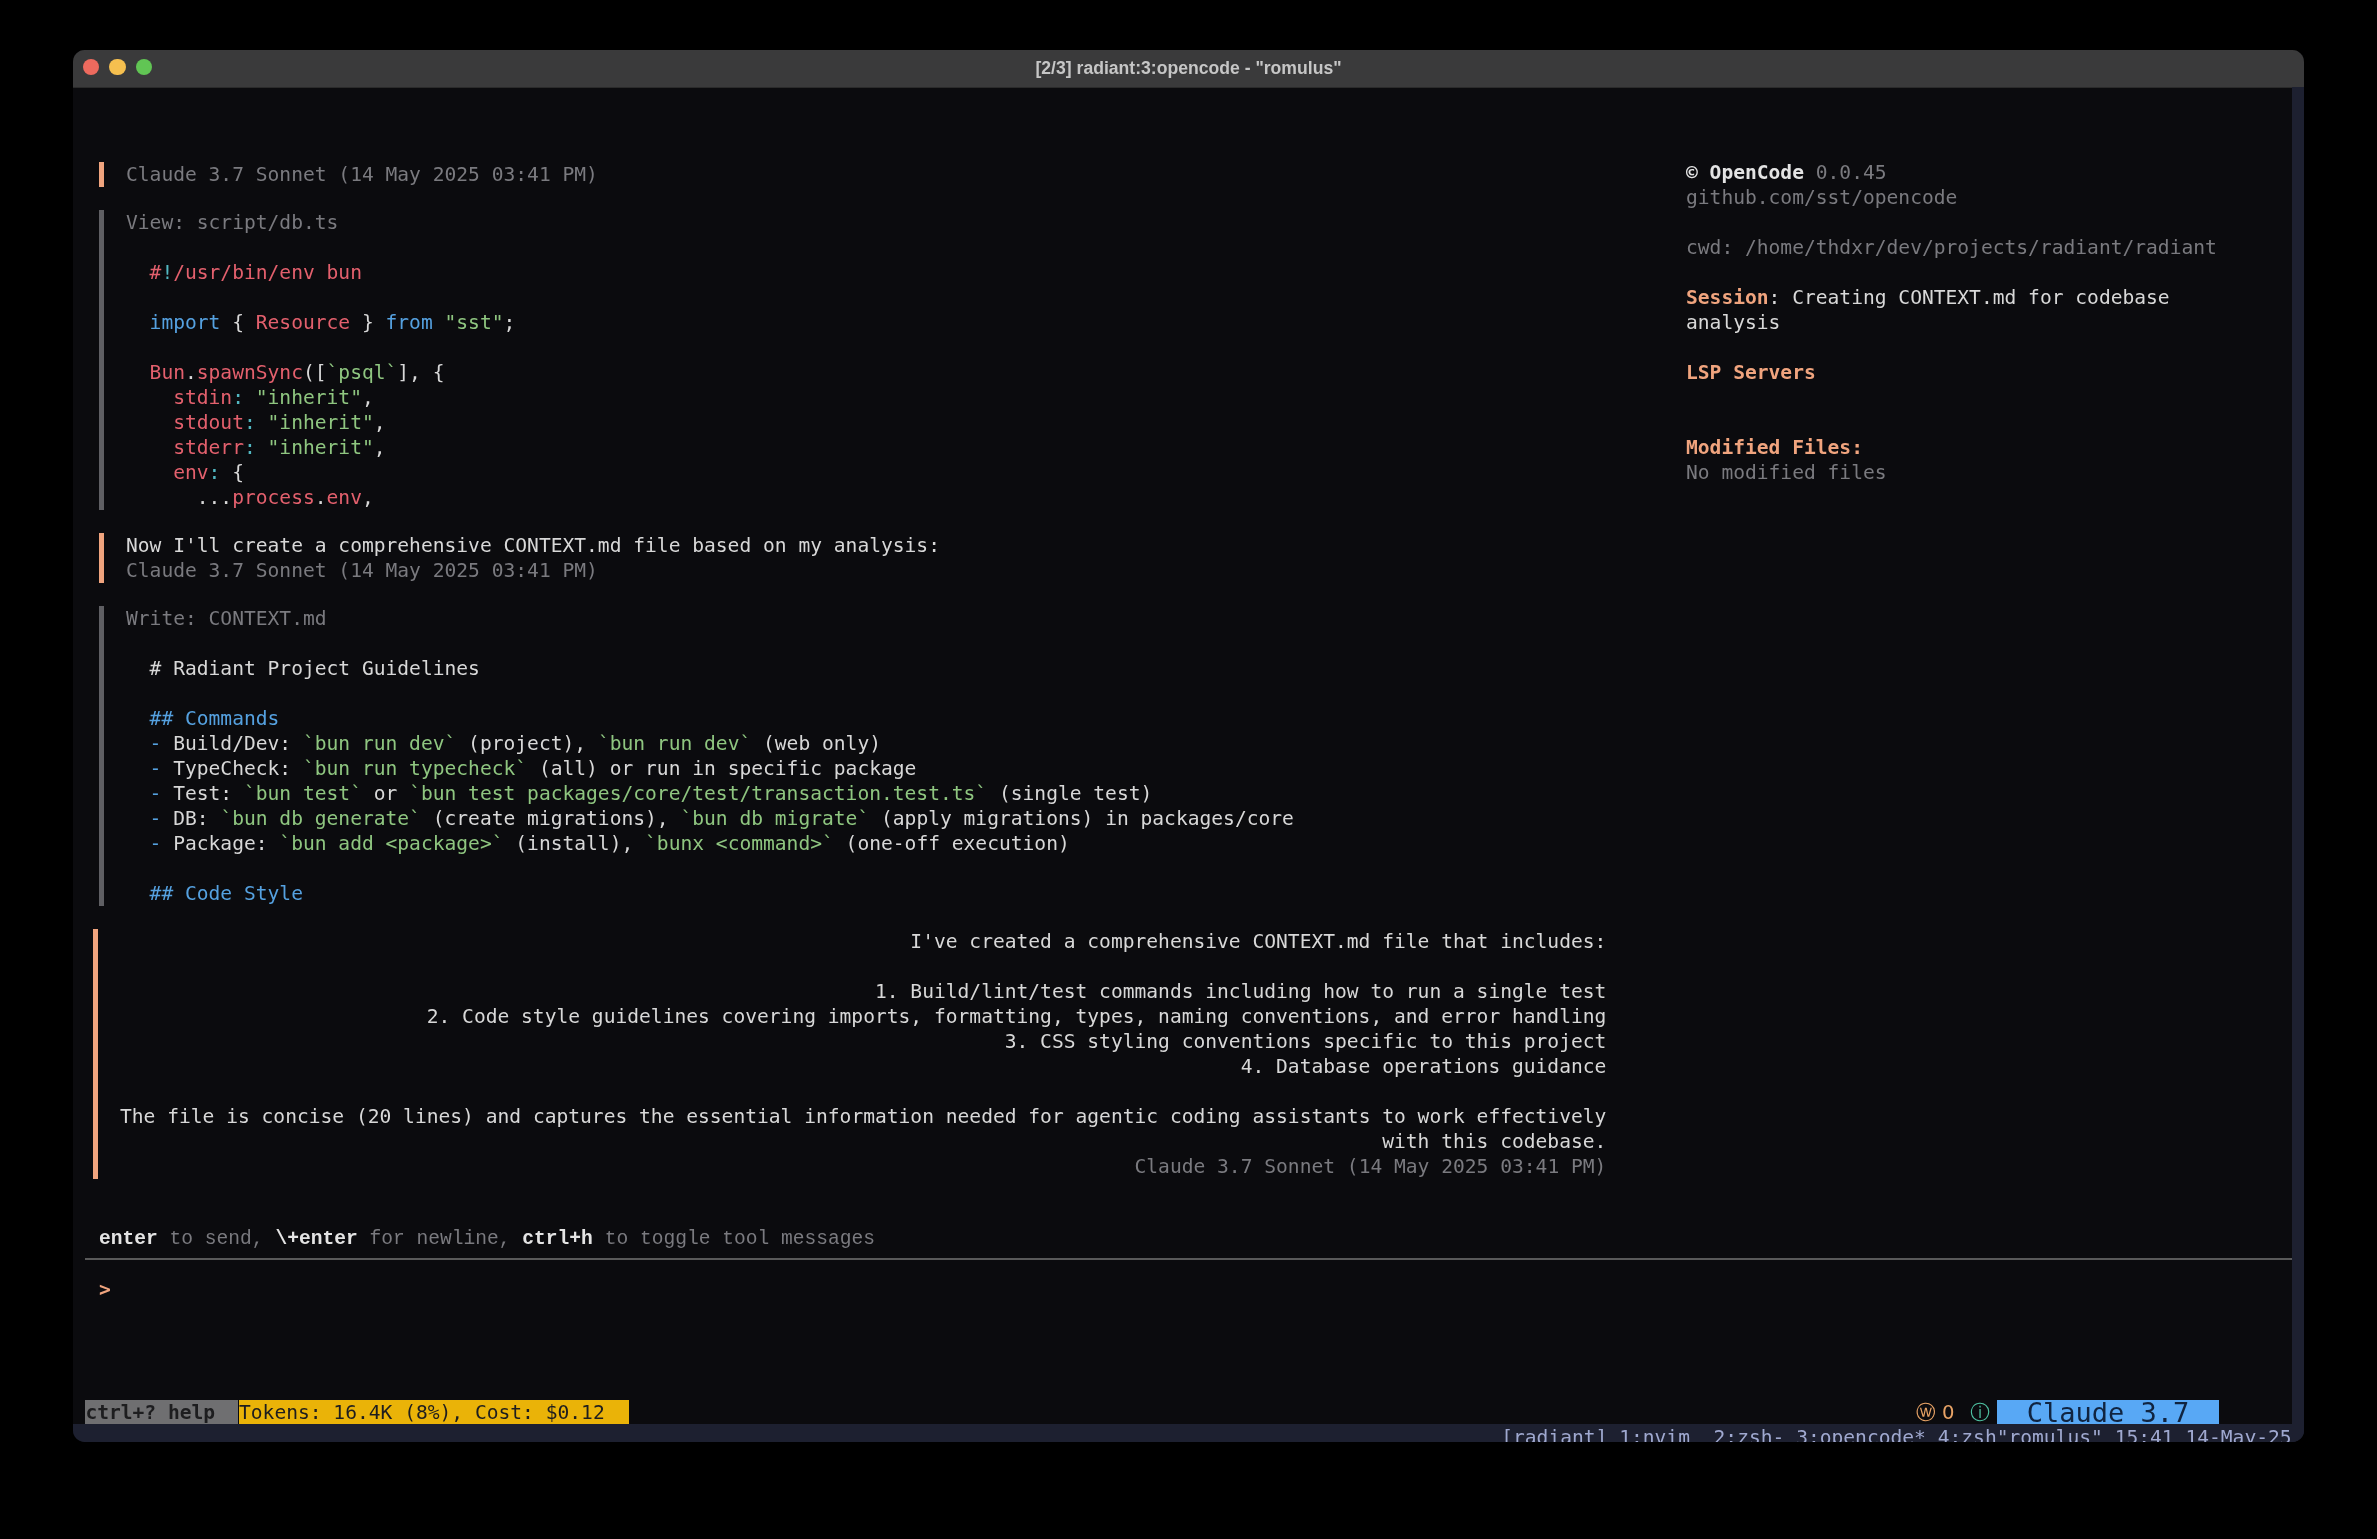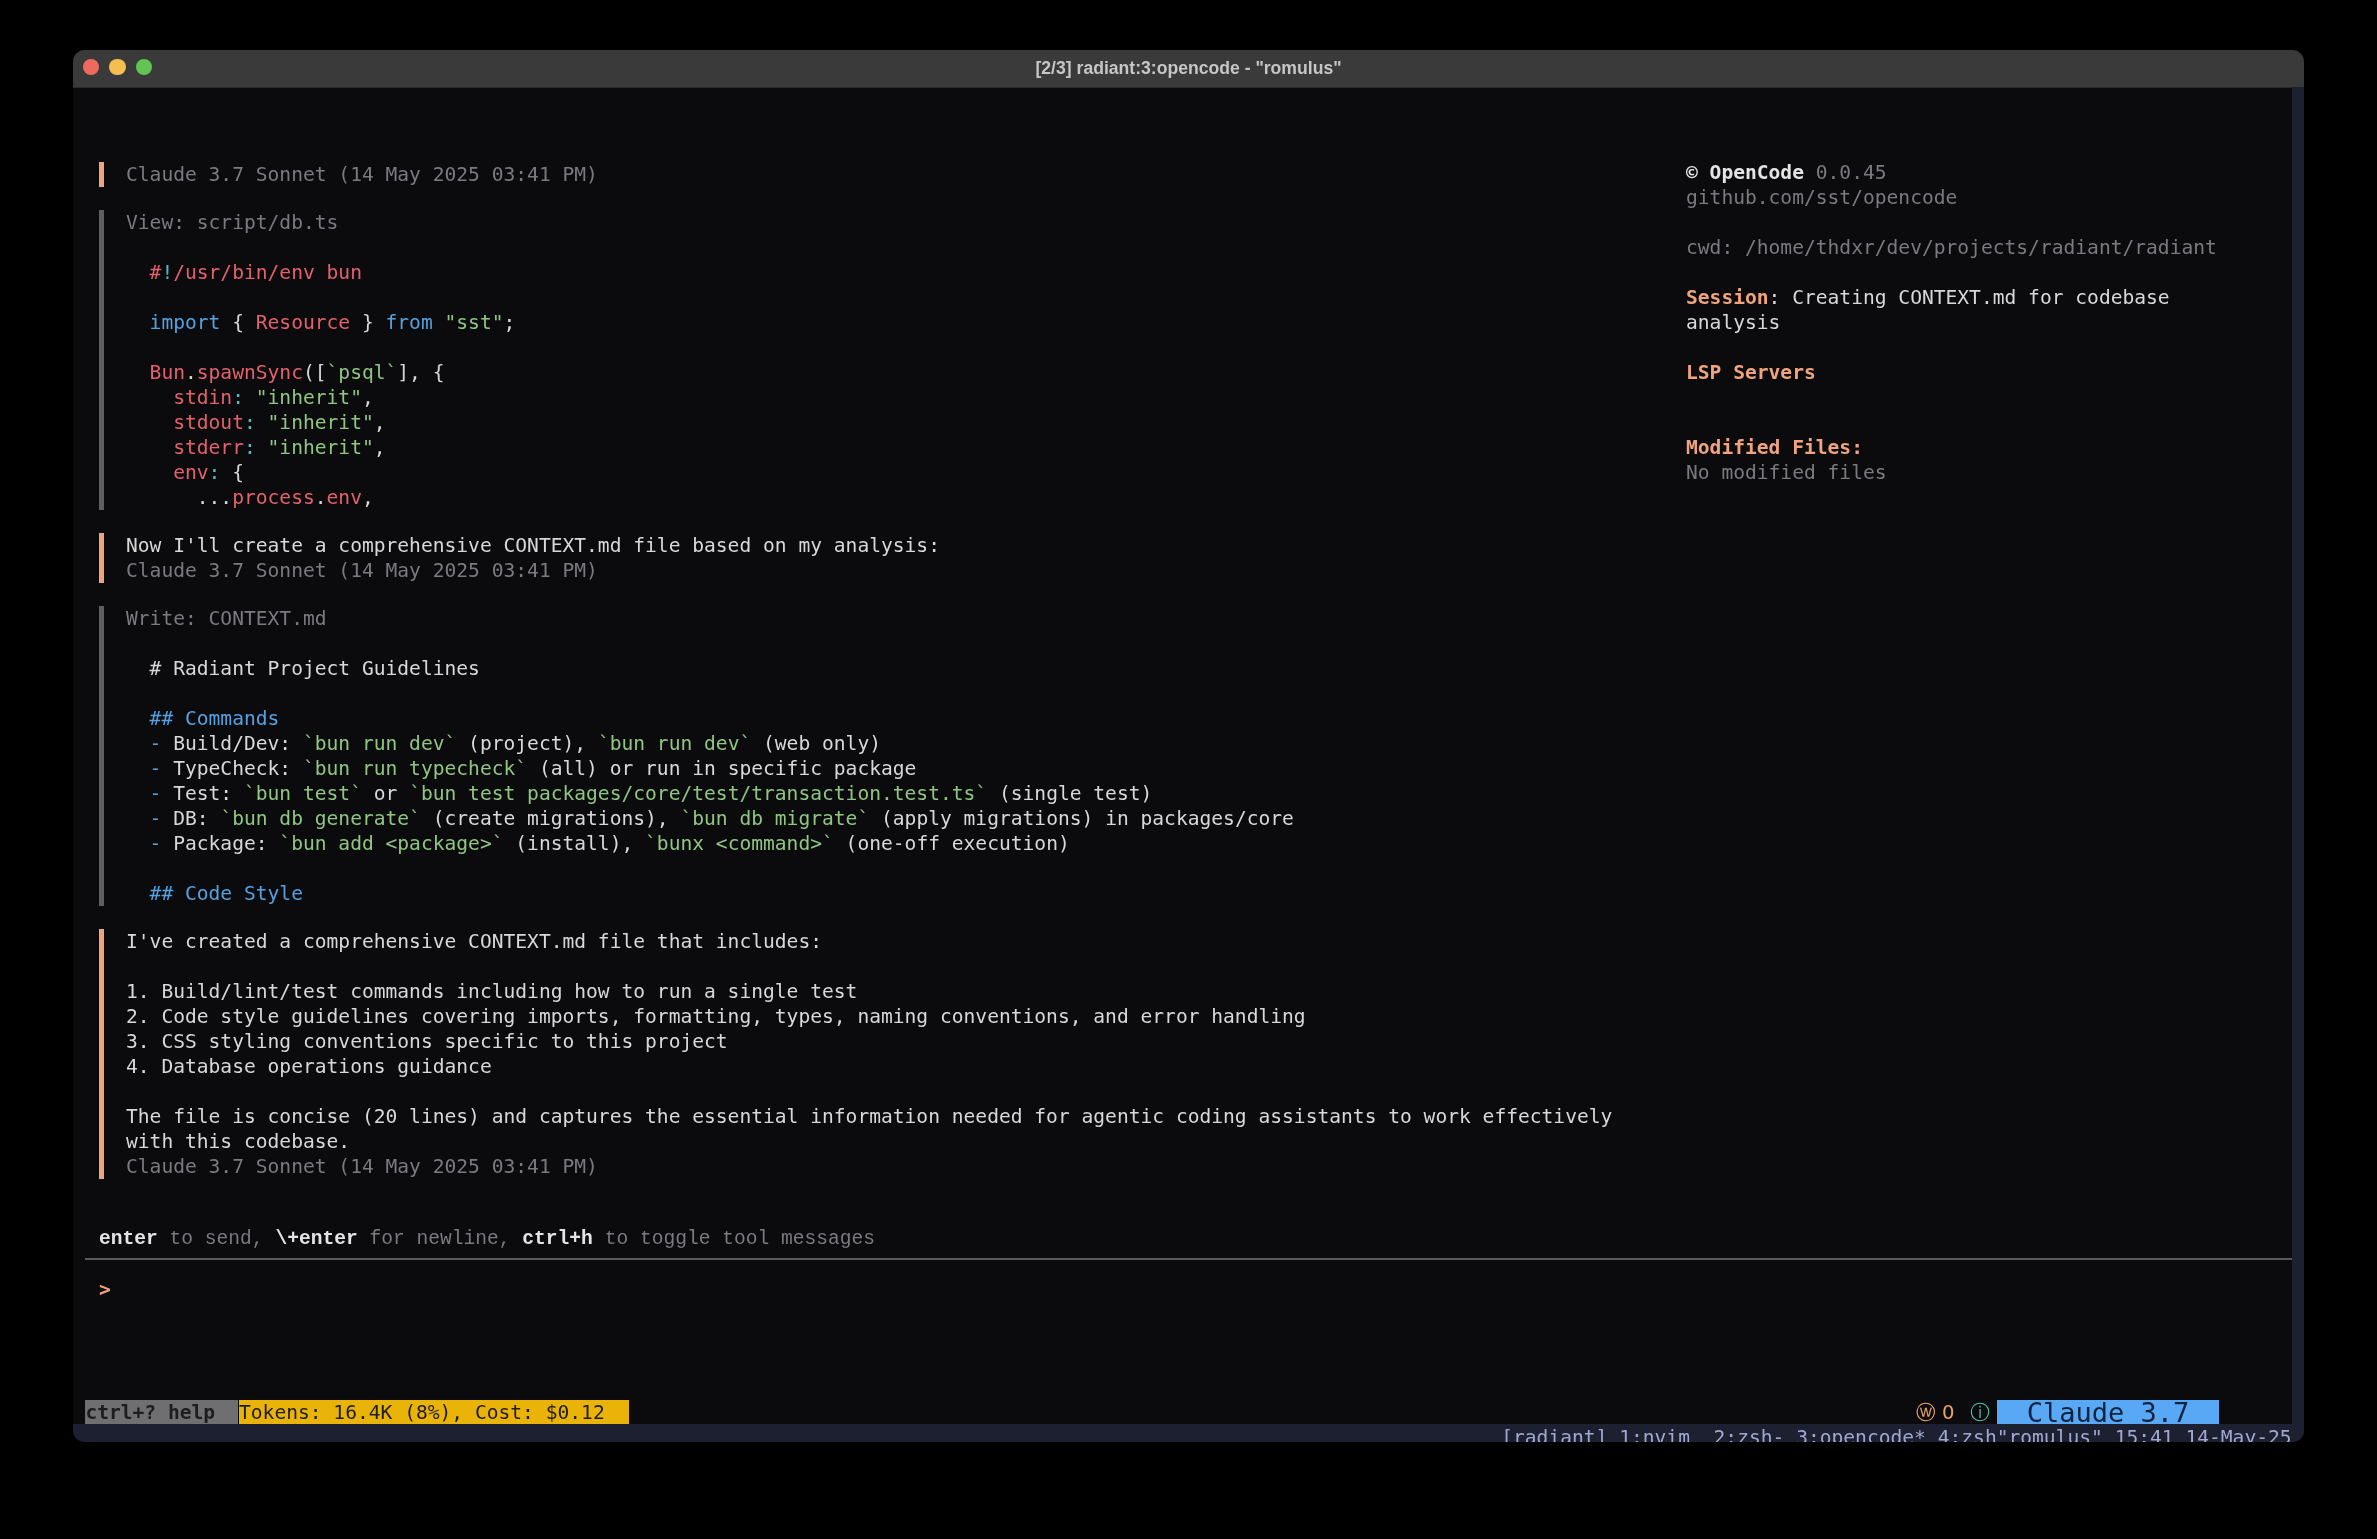--- a/index.html
+++ b/index.html
@@ -111,21 +111,21 @@
           <div class="row"><span class="tok-blue">  ## Commands</span></div>
           <div class="row"><span class="tok-blue">  - </span><span class="tok-text">Build/Dev: </span><span class="tok-green">`bun run dev`</span><span class="tok-text"> (project), </span><span class="tok-green">`bun run dev`</span><span class="tok-text"> (web only)</span></div>
           <div class="row"><span class="tok-blue">  - </span><span class="tok-text">TypeCheck: </span><span class="tok-green">`bun run typecheck`</span><span class="tok-text"> (all) or run in specific package</span></div>
           <div class="row"><span class="tok-blue">  - </span><span class="tok-text">Test: </span><span class="tok-green">`bun test`</span><span class="tok-text"> or </span><span class="tok-green">`bun test packages/core/test/transaction.test.ts`</span><span class="tok-text"> (single test)</span></div>
           <div class="row"><span class="tok-blue">  - </span><span class="tok-text">DB: </span><span class="tok-green">`bun db generate`</span><span class="tok-text"> (create migrations), </span><span class="tok-green">`bun db migrate`</span><span class="tok-text"> (apply migrations) in packages/core</span></div>
           <div class="row"><span class="tok-blue">  - </span><span class="tok-text">Package: </span><span class="tok-green">`bun add &lt;package&gt;`</span><span class="tok-text"> (install), </span><span class="tok-green">`bunx &lt;command&gt;`</span><span class="tok-text"> (one-off execution)</span></div>
           <div class="row"> </div>
           <div class="row"><span class="tok-blue">  ## Code Style</span></div>
         </div>
 
-      <div class="block accent-orange" style="left:26px;top:842px;">
+      <div class="block accent-orange" style="left:20px;top:842px;text-align:right;">
           <div class="row"><span class="tok-text">I've created a comprehensive CONTEXT.md file that includes:</span></div>
           <div class="row"> </div>
           <div class="row"><span class="tok-text">1. Build/lint/test commands including how to run a single test</span></div>
           <div class="row"><span class="tok-text">2. Code style guidelines covering imports, formatting, types, naming conventions, and error handling</span></div>
           <div class="row"><span class="tok-text">3. CSS styling conventions specific to this project</span></div>
           <div class="row"><span class="tok-text">4. Database operations guidance</span></div>
           <div class="row"> </div>
           <div class="row"><span class="tok-text">The file is concise (20 lines) and captures the essential information needed for agentic coding assistants to work effectively</span></div>
           <div class="row"><span class="tok-text">with this codebase.</span></div>
           <div class="row"><span class="tok-dim">Claude 3.7 Sonnet (14 May 2025 03:41 PM)</span></div>

